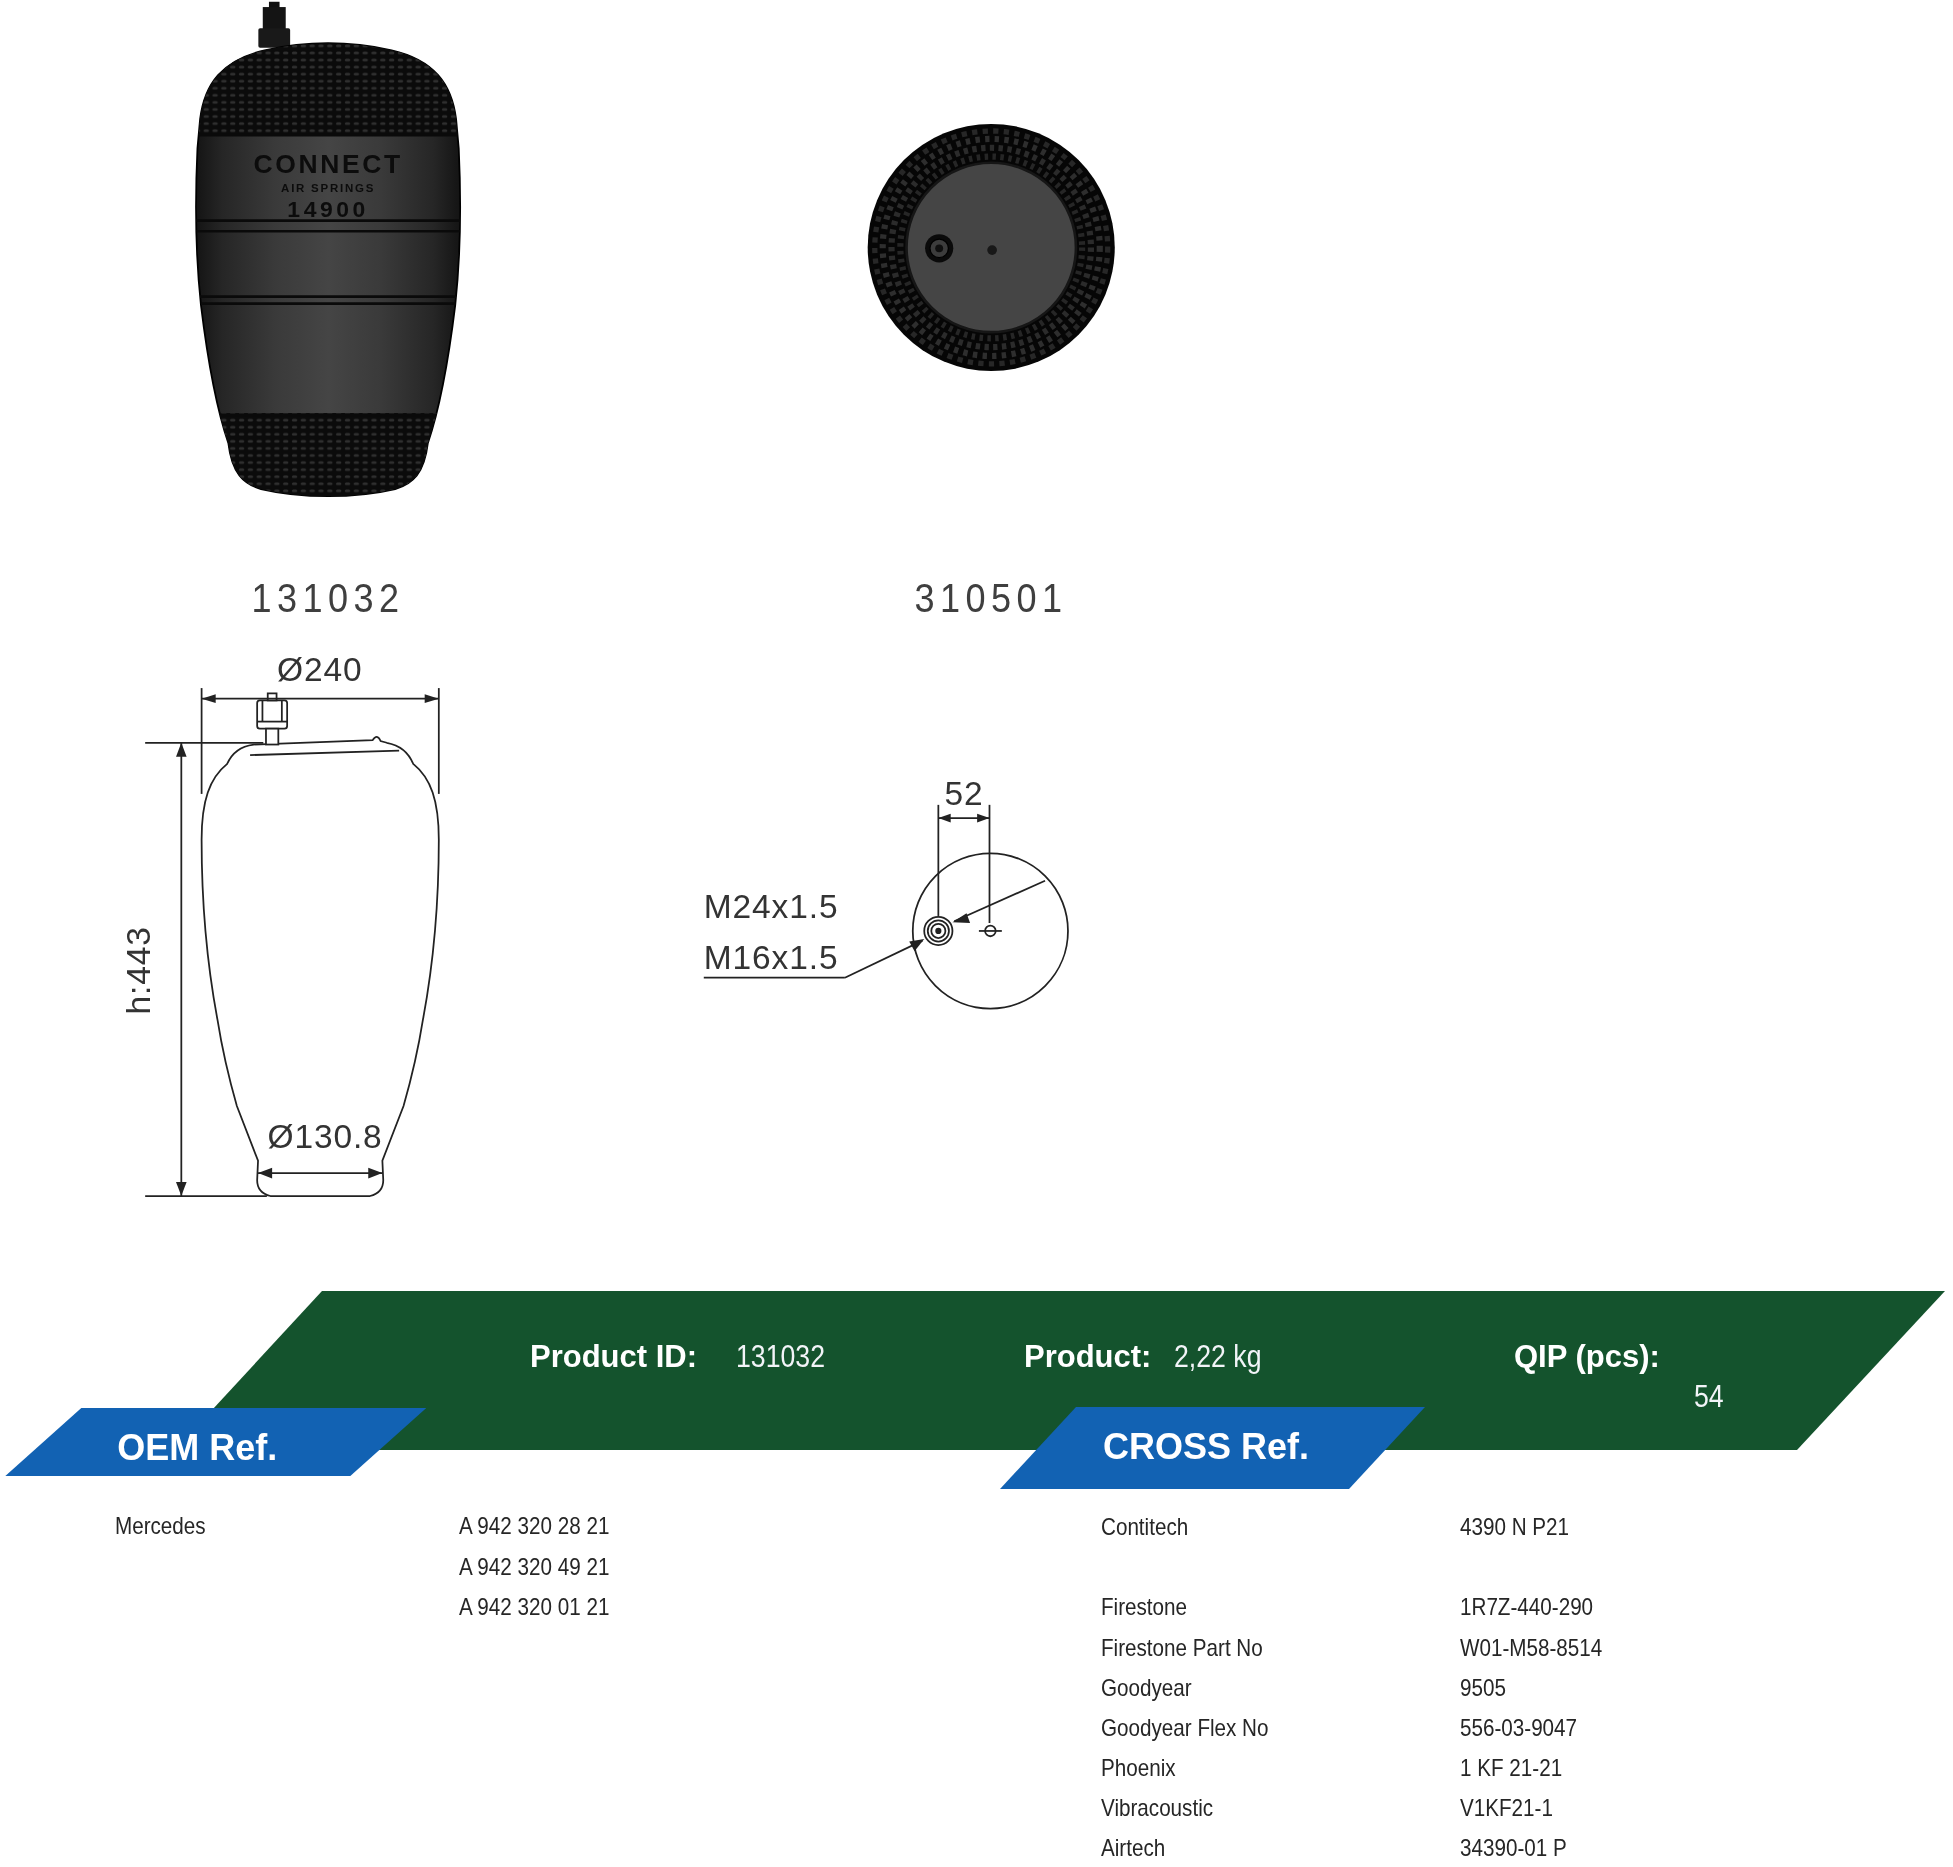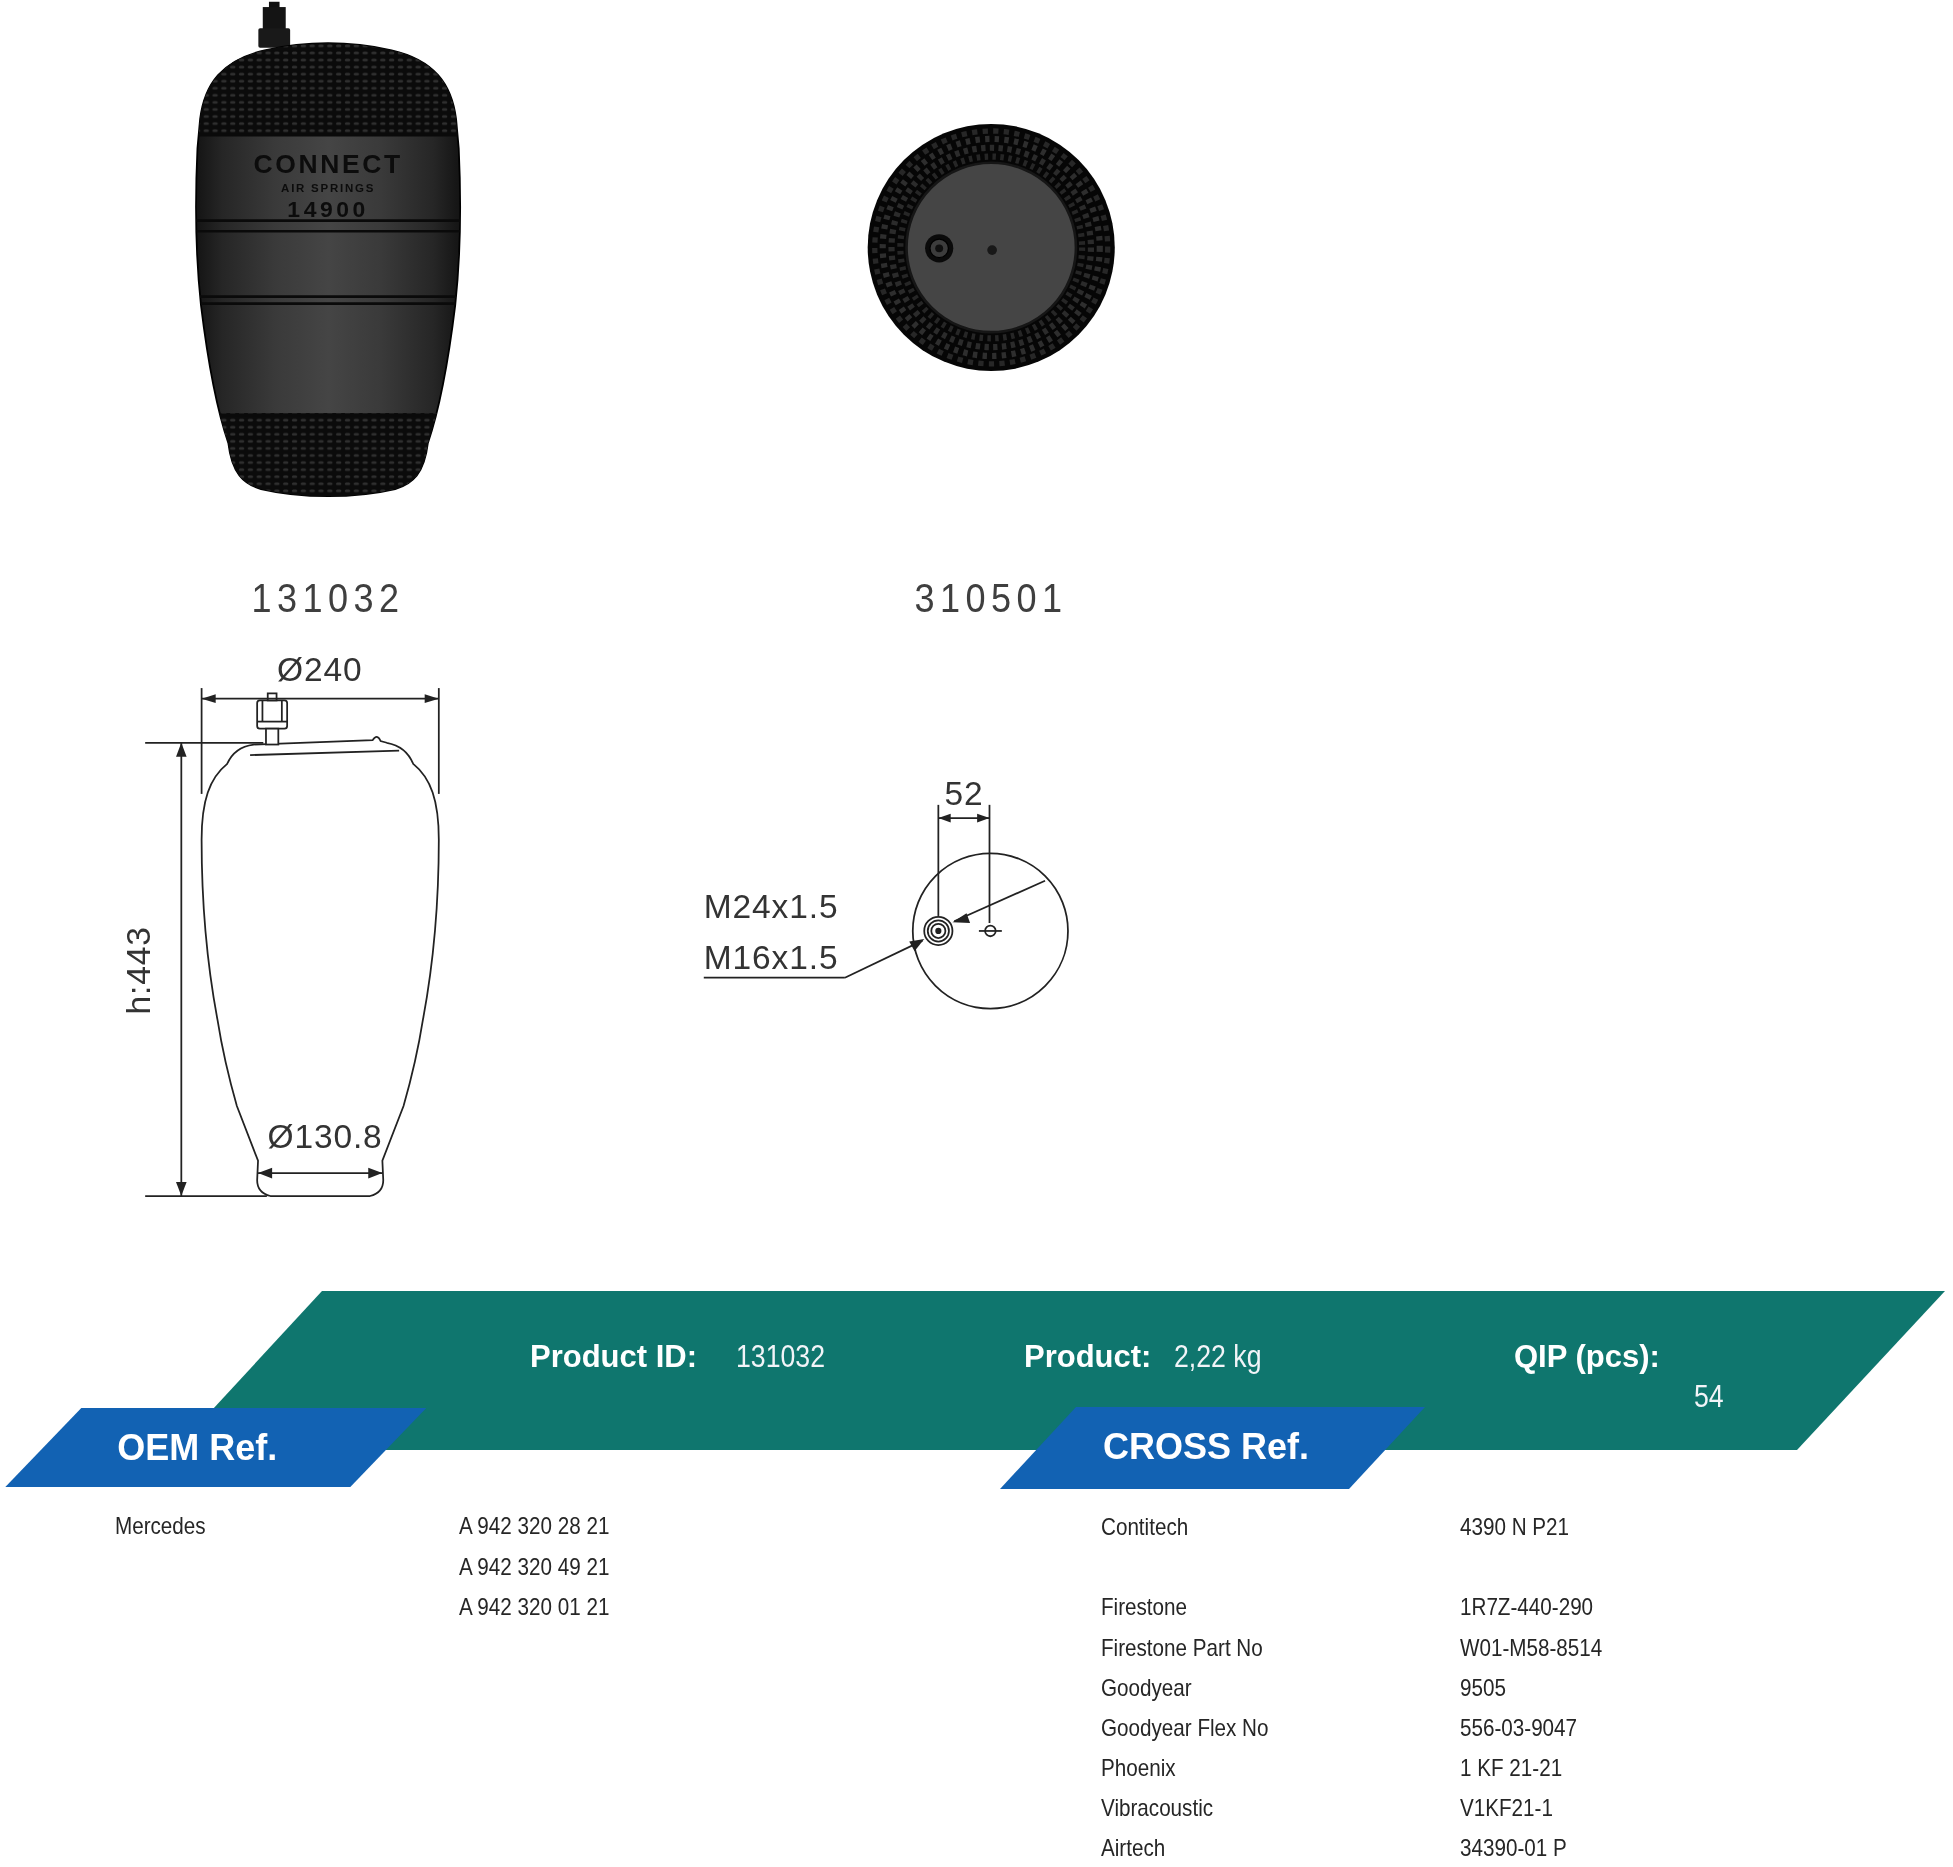--- a/index.html
+++ b/index.html
@@ -8,27 +8,27 @@
     font-family:"Liberation Sans",sans-serif;color:#262626;
   }
   .abs{position:absolute;}
   .cond{font-weight:300;display:inline-block;white-space:nowrap;
         transform:scaleX(.86);transform-origin:0 50%;}
   .cond-c{font-weight:300;display:inline-block;white-space:nowrap;
         transform:scaleX(.88);transform-origin:50% 50%;}
   
   .view-label{width:282px;text-align:center;font-size:41px;letter-spacing:6.2px;color:#3f3f3f;}
   
-  .banner{left:175px;top:1291px;width:1773px;height:159px;background:#0f766e;
+  .banner{left:175px;top:1291px;width:1773px;height:159px;background:#14532d;
           clip-path:polygon(147px 0,1770px 0,1622px 100%,0 100%);}
   .banner .lab{position:absolute;top:48px;font-size:31px;font-weight:bold;color:#ffffff;white-space:nowrap;}
   .banner .val{position:absolute;top:48px;font-size:31px;color:#f2f4f8;white-space:nowrap;}
   
   .bluebar{background:#1262b3;color:#ffffff;}
-  .oem-bar{left:5.3px;top:1408px;width:421px;height:79px;
+  .oem-bar{left:5.3px;top:1408px;width:421px;height:68px;
            clip-path:polygon(76px 0,421px 0,345px 100%,0 100%);}
   .cross-bar{left:1000px;top:1407px;width:425px;height:82px;
            clip-path:polygon(76px 0,425px 0,349px 100%,0 100%);}
   .bar-text{position:absolute;top:19.4px;font-size:36px;font-weight:bold;white-space:nowrap;}
   
   .cell{font-size:24px;color:#262626;white-space:nowrap;}
   svg text{font-family:"Liberation Sans",sans-serif;}
   .dim{font-size:38px;fill:#333333;letter-spacing:1px;font-weight:300;}
   .logo-txt{fill:#0c0c0c;font-weight:bold;}
 </style>

